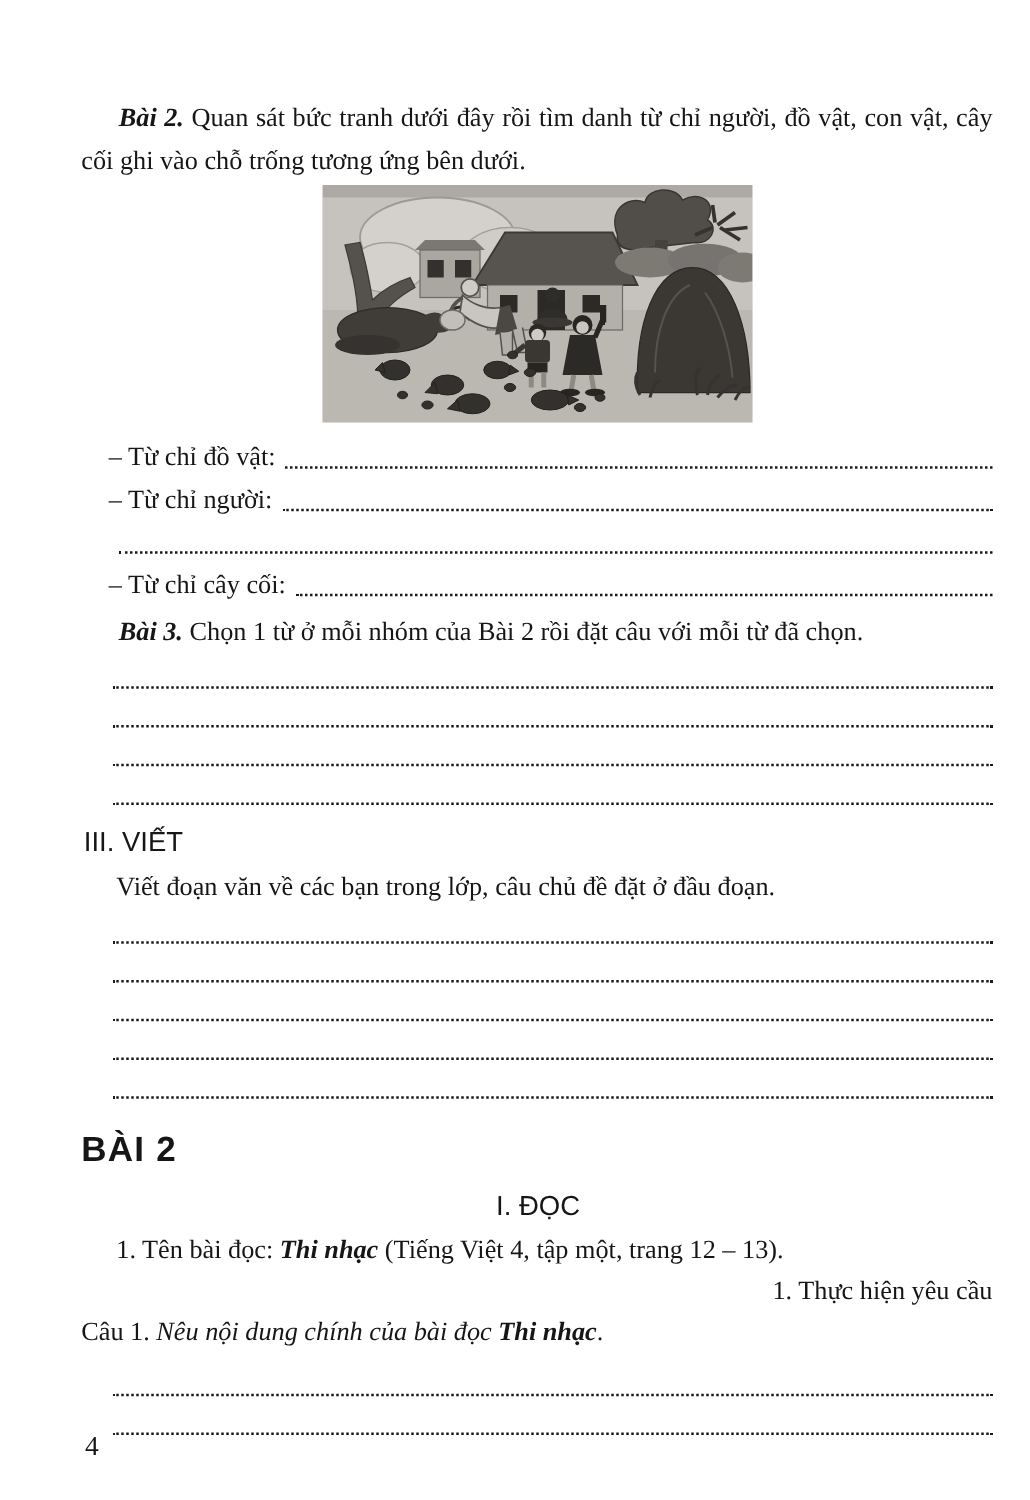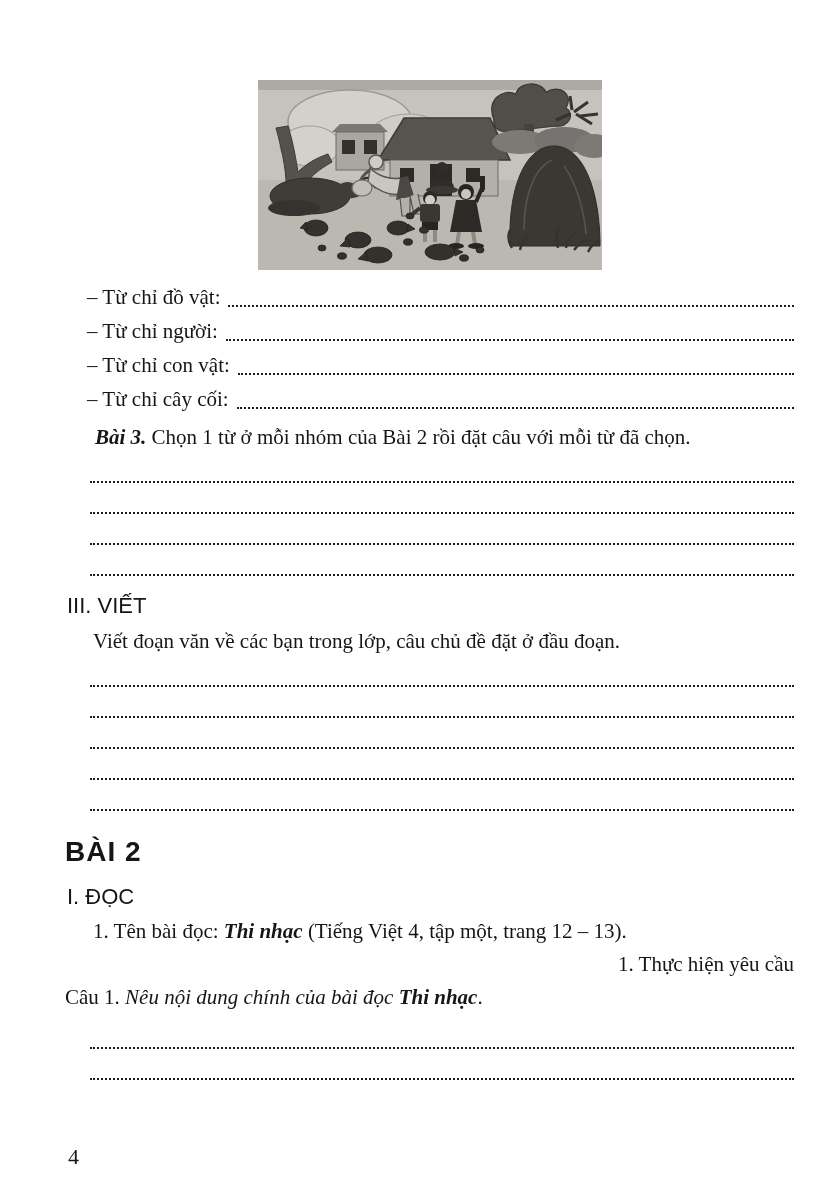--- a/index.html
+++ b/index.html
@@ -56,33 +56,34 @@
     margin:14px 0 4px 2px;
   }
   .lesson-title{
     font-family:"Liberation Sans", sans-serif;
     font-weight:bold;font-size:28px;line-height:34px;
     text-align:left;margin:22px 0 0 0;
     letter-spacing:1px;
   }
   .mt6{margin-top:6px;}
   .mt4{margin-top:4px;}
-  .mt14{margin-top:14px;}
+  .mt14{margin-top:14px;text-align:center;}
   .qline{font-size:21px;line-height:33px;margin:0;}
   .num-item{font-size:21px;line-height:33px;margin:0;padding-left:28px;}
   .page-num{
     position:absolute;left:68px;top:1144px;
     font-size:22px;font-family:"Liberation Serif", serif;
   }
 </style>
 </head>
 <body>
 
 <div class="page">
 
+  <p class="para indent"><span class="bi">Bài 2.</span> <span>Quan sát bức tranh dưới đây rồi tìm danh từ chỉ người, đồ vật, con vật, cây cối ghi vào chỗ trống tương ứng bên dưới.</span></p>
 
   <div class="figure">
     <svg width="344" height="190" viewBox="0 0 344 190">
 
       <rect x="0" y="0" width="344" height="190" fill="#c6c3be"></rect>
       <rect x="0" y="0" width="344" height="10" fill="#adaaa6"></rect>
       <rect x="0" y="100" width="344" height="90" fill="#bbb8b2"></rect>
 
       <ellipse cx="92" cy="42" rx="62" ry="32" fill="#d4d1cc" stroke="#9d9a95" stroke-width="1.5"></ellipse>
       <ellipse cx="150" cy="60" rx="40" ry="26" fill="#d0cdc8" stroke="#a3a09b" stroke-width="1.2"></ellipse>
@@ -173,21 +174,20 @@
   <div>
     <div class="blank-row">
       <span class="lbl">– Từ chỉ đồ vật:</span>
       <span class="leader"></span>
     </div>
     <div class="blank-row">
       <span class="lbl">– Từ chỉ người:</span>
       <span class="leader"></span>
     </div>
     <div class="blank-row">
-      <span class="lbl">– Từ chỉ con vật:</span>
       <span class="leader"></span>
     </div>
     <div class="blank-row">
       <span class="lbl">– Từ chỉ cây cối:</span>
       <span class="leader"></span>
     </div>
   </div>
 
   <p class="para indent mt4"><span class="bi">Bài 3.</span> <span>Chọn 1 từ ở mỗi nhóm của Bài 2 rồi đặt câu với mỗi từ đã chọn.</span></p>
 

